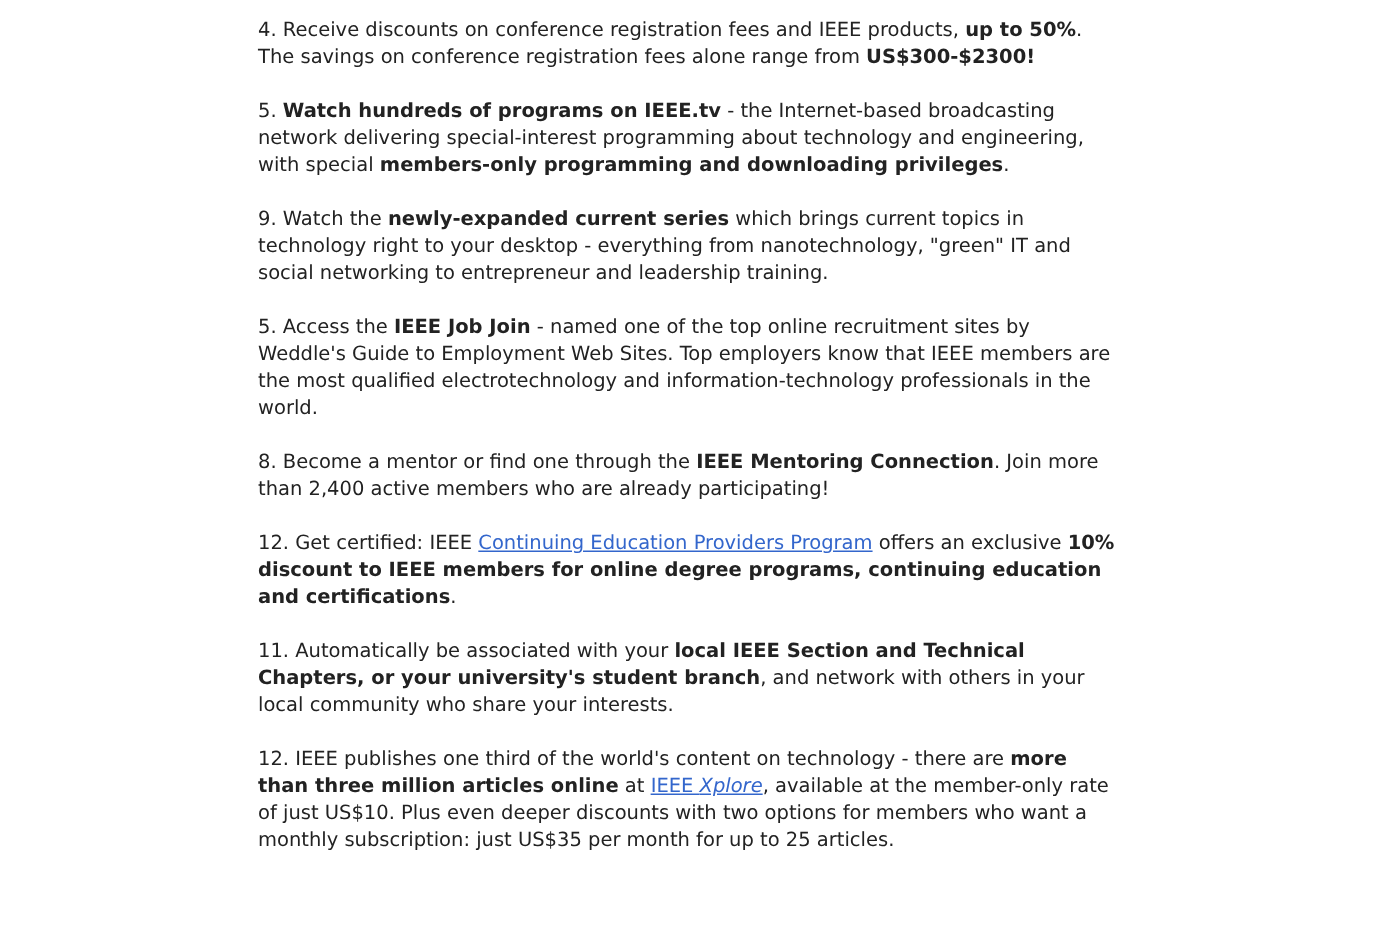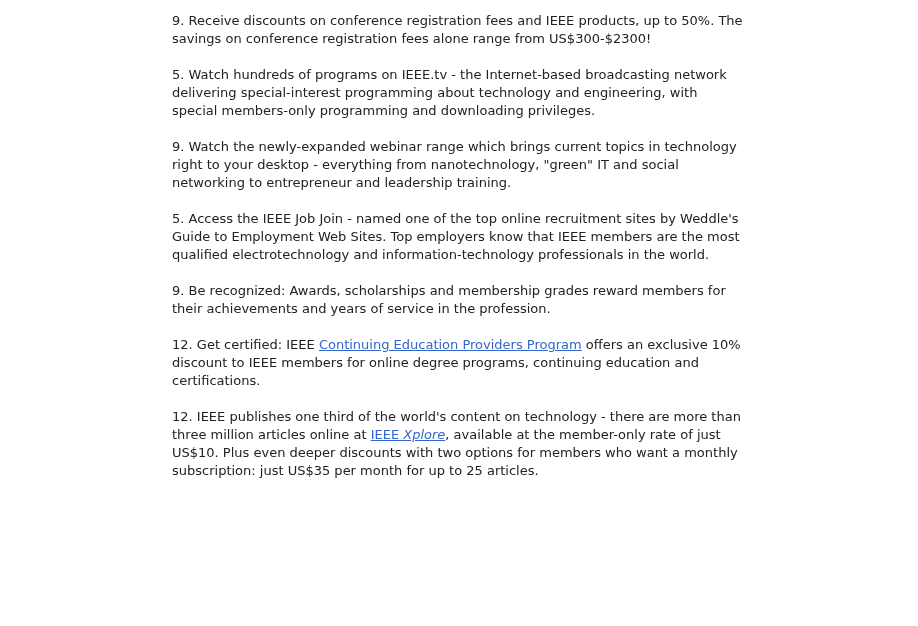--- a/index.html
+++ b/index.html
@@ -21,35 +21,36 @@
     width: 574px;
     font-size: 13px;
     line-height: 18px;
     color: var(--text-color, #222222);
   }
   .content p {
     margin: 0 0 18px 0;
     padding: 0;
   }
   .bold {
-    font-weight: normal;
+    font-weight: bold;
   }
   a.link {
     color: var(--link-color, #3366cc);
     cursor: pointer;
   }
   a.link.italic {
     font-style: italic;
     margin-top: 12px;
   }
 </style>
 </head>
 <body style="background: rgb(255, 255, 255);">
 
 <div class="content">
-    <p><span>9. Receive discounts on conference registration fees and IEEE products, </span><span class="bold">up to 50%</span><span>. The savings on conference registration fees alone range from </span><span class="bold">US$300-$2300!</span></p>
+    <p><span>4. Receive discounts on conference registration fees and IEEE products, </span><span class="bold">up to 50%</span><span>. The savings on conference registration fees alone range from </span><span class="bold">US$300-$2300!</span></p>
     <p><span>5. </span><span class="bold">Watch hundreds of programs on IEEE.tv</span><span> - the Internet-based broadcasting network delivering special-interest programming about technology and engineering, with special </span><span class="bold">members-only programming and downloading privileges</span><span>.</span></p>
-    <p><span>9. Watch the </span><span class="bold">newly-expanded webinar range</span><span> which brings current topics in technology right to your desktop - everything from nanotechnology, "green" IT and social networking to entrepreneur and leadership training.</span></p>
+    <p><span>9. Watch the </span><span class="bold">newly-expanded current series</span><span> which brings current topics in technology right to your desktop - everything from nanotechnology, "green" IT and social networking to entrepreneur and leadership training.</span></p>
     <p><span>5. Access the </span><span class="bold">IEEE Job Join</span><span> - named one of the top online recruitment sites by Weddle's Guide to Employment Web Sites. Top employers know that IEEE members are the most qualified electrotechnology and information-technology professionals in the world.</span></p>
-    <p><span>9. Be recognized: </span><span class="bold">Awards, scholarships and membership grades</span><span> reward members for their achievements and years of service in the profession.</span></p>
+    <p><span>8. Become a mentor or find one through the </span><span class="bold">IEEE Mentoring Connection</span><span>. Join more than 2,400 active members who are already participating!</span></p>
     <p><span>12. Get certified: IEEE </span><a class="link" href="#">Continuing Education Providers Program</a><span> offers an exclusive </span><span class="bold">10% discount to IEEE members for online degree programs, continuing education and certifications</span><span>.</span></p>
+    <p><span>11. Automatically be associated with your </span><span class="bold">local IEEE Section and Technical Chapters, or your university's student branch</span><span>, and network with others in your local community who share your interests.</span></p>
     <p><span>12. IEEE publishes one third of the world's content on technology - there are </span><span class="bold">more than three million articles online</span><span> at </span><a class="link" href="#">IEEE </a><a class="link italic" href="#">Xplore</a><span>, available at the member-only rate of just US$10. Plus even deeper discounts with two options for members who want a monthly subscription: just US$35 per month for up to 25 articles.</span></p>
   </div>
 
 </body></html>

